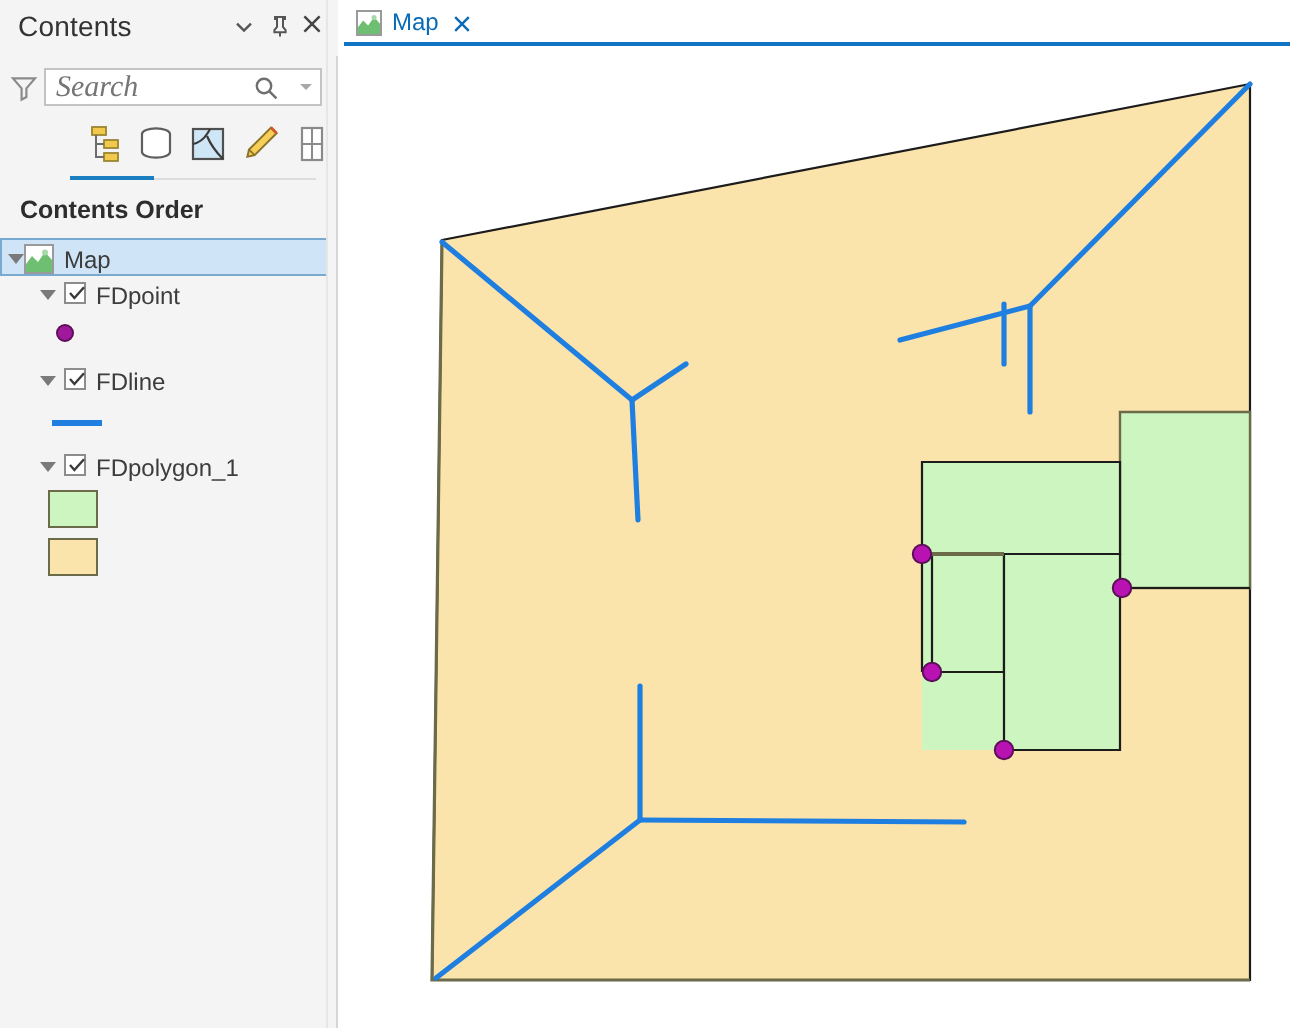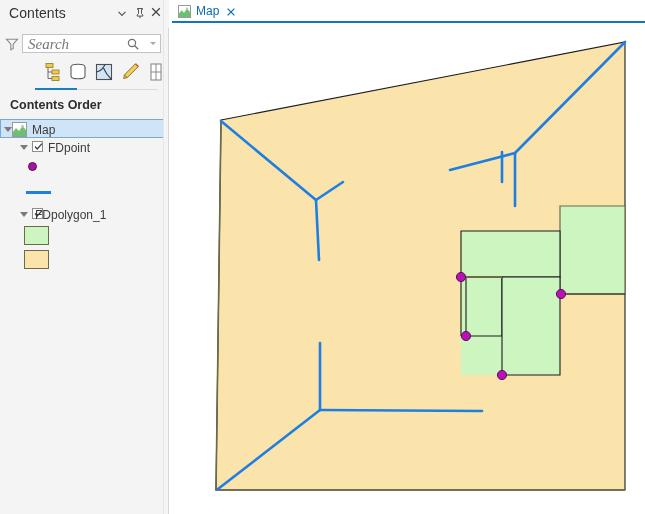--- a/index.html
+++ b/index.html
@@ -286,32 +286,41 @@
           <svg width="11" height="11" viewBox="0 0 11 11">
               <path d="M2 5.5 L4.2 8 L9 2.6" fill="none" stroke="#3a3a3a" stroke-width="1.2"></path>
             </svg>
         </div>
         <div class="lyr-label" style="left:48px">FDpoint</div>
       </div>
       <div class="sym-row">
         <div class="sym-pt"></div>
       </div>
 
-      <div class="sym-row">
-        <div class="sym-line"></div>
-      </div>
-
       <div class="toc-row">
         <div class="expander open" style="left:20px"></div>
         <div class="chk" style="left:32px">
           <svg width="11" height="11" viewBox="0 0 11 11">
               <path d="M2 5.5 L4.2 8 L9 2.6" fill="none" stroke="#3a3a3a" stroke-width="1.2"></path>
             </svg>
         </div>
-        <div class="lyr-label" style="left:35px">FDpolygon_1</div>
+        <div class="lyr-label" style="left:48px">FDline</div>
+      </div>
+      <div class="sym-row">
+        <div class="sym-line"></div>
+      </div>
+
+      <div class="toc-row">
+        <div class="expander open" style="left:20px"></div>
+        <div class="chk" style="left:32px">
+          <svg width="11" height="11" viewBox="0 0 11 11">
+              <path d="M2 5.5 L4.2 8 L9 2.6" fill="none" stroke="#3a3a3a" stroke-width="1.2"></path>
+            </svg>
+        </div>
+        <div class="lyr-label" style="left:48px">FDpolygon_1</div>
       </div>
       <div class="sym-row">
         <div class="sym-poly" id="sw-green" style="background: rgb(204, 245, 192);"></div>
       </div>
 
       <div class="sym-row">
         <div class="sym-poly" id="sw-tan" style="background: rgb(251, 227, 172);"></div>
       </div>
 
 

